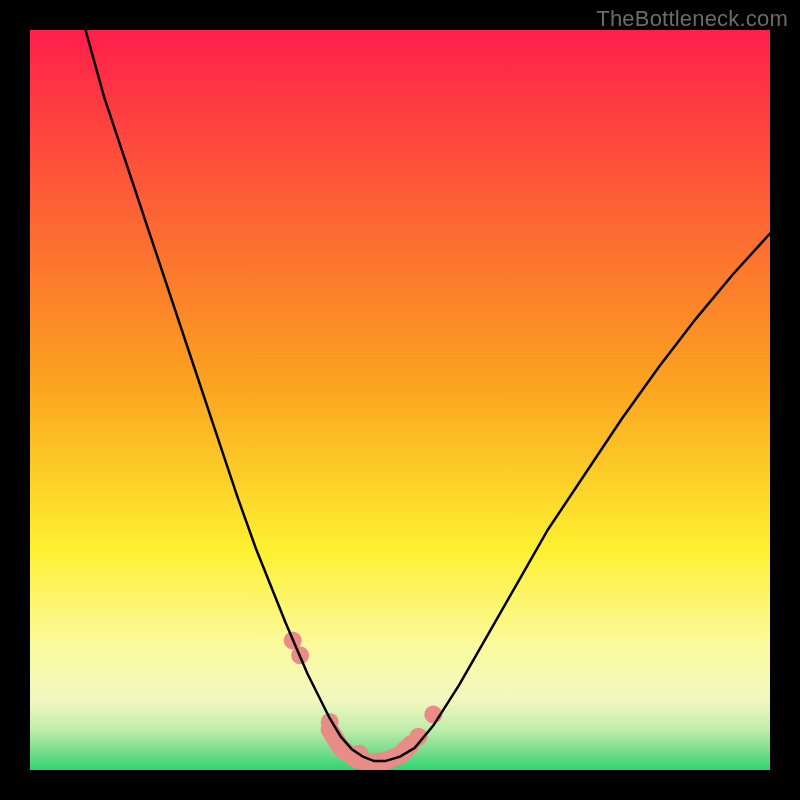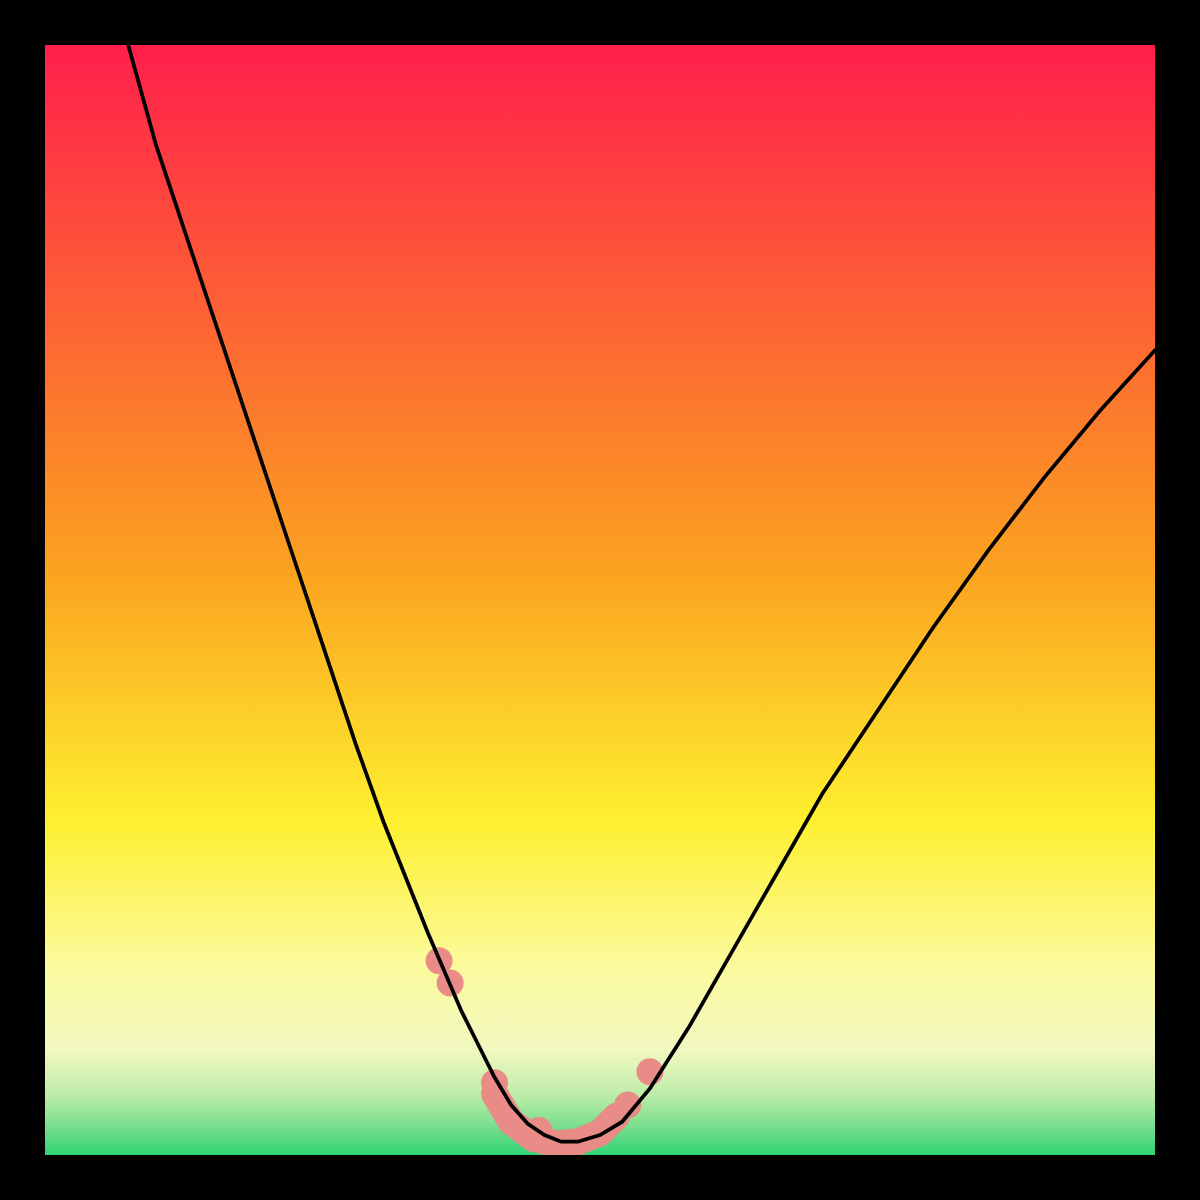--- a/index.html
+++ b/index.html
@@ -36,20 +36,21 @@
     font-weight: 500;
     letter-spacing: 0.2px;
   }
   svg { display: block; }
 </style>
 </head>
 <body>
 
 <div class="frame">
 
+  <div class="watermark">TheBottleneck.com</div>
 
   <div class="plot">
     <svg id="chart-svg" width="740" height="740" viewBox="0 0 740 740">
       <defs>
         <linearGradient id="bg-grad" x1="0" y1="0" x2="0" y2="1">
             <stop offset="0%" stop-color="#ff1f4b"></stop>
             <stop offset="48%" stop-color="#fba41f"></stop>
             <stop offset="70%" stop-color="#fef030"></stop>
             <stop offset="83%" stop-color="#fbfa9d"></stop>
             <stop offset="90.5%" stop-color="#f1f8c0"></stop>

